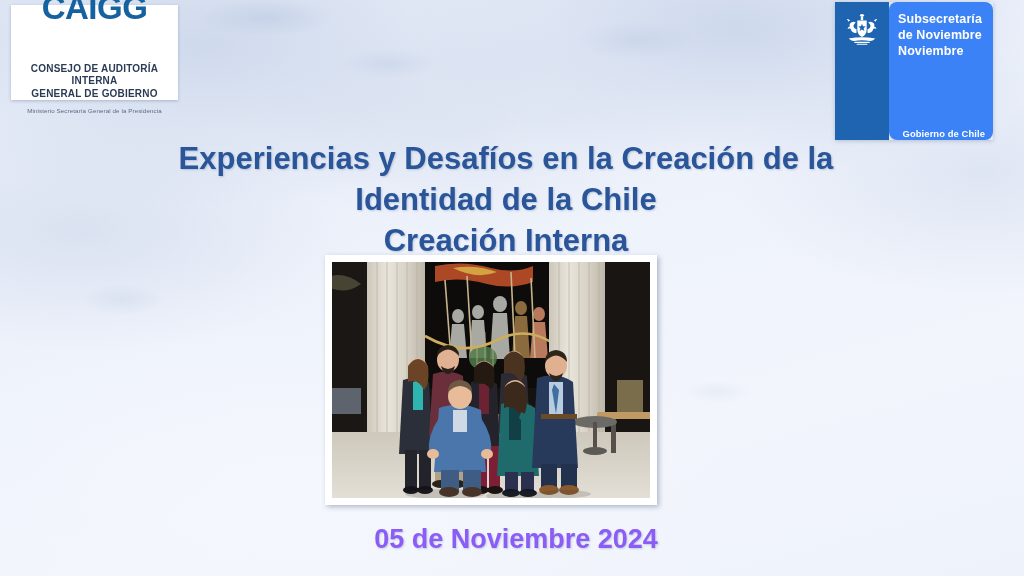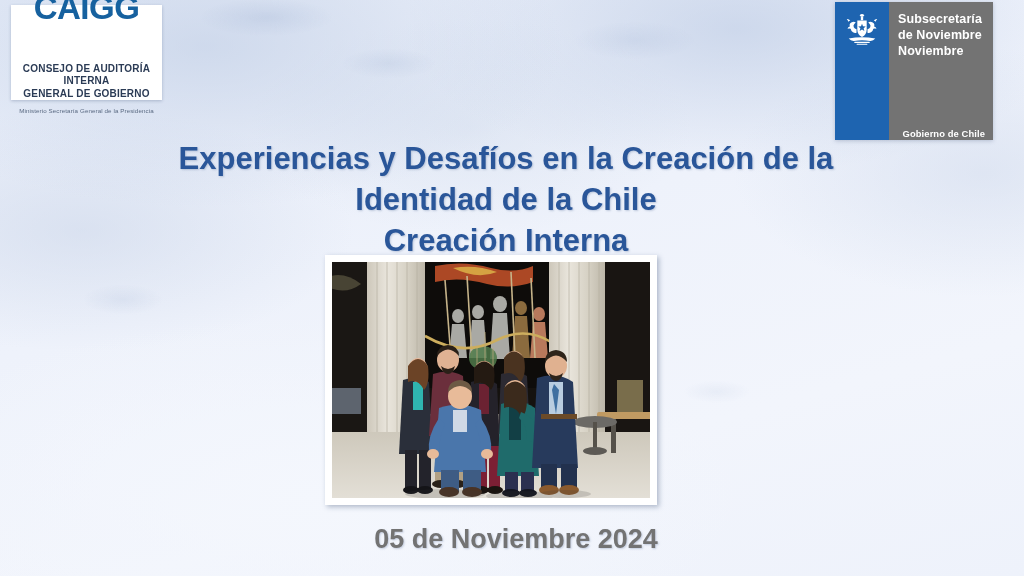--- a/index.html
+++ b/index.html
@@ -40,21 +40,21 @@
       radial-gradient(ellipse 6% 4%  at 12% 52%, rgba(150,170,205,0.30) 0%, rgba(150,170,205,0) 65%),
       radial-gradient(ellipse 5% 3%  at 70% 68%, rgba(150,170,205,0.22) 0%, rgba(150,170,205,0) 65%),
       radial-gradient(ellipse 6% 4%  at 88% 18%, rgba(150,170,205,0.26) 0%, rgba(150,170,205,0) 65%);
   }
 
   
   .caigg-logo {
     position: absolute;
     left: 11px;
     top: 5px;
-    width: 151px;
+    width: 167px;
     height: 95px;
     background: #ffffff;
     box-shadow: 0 1px 3px rgba(60,80,120,0.30);
     display: flex;
     flex-direction: column;
     align-items: center;
     justify-content: center;
     box-sizing: border-box;
     padding: 4px 6px;
   }
@@ -111,24 +111,25 @@
     display: flex;
     box-shadow: 0 1px 4px rgba(60,80,120,0.28);
   }
   .gob-blue {
     width: 54px;
     background: #1e64b0;
     position: relative;
   }
   .gob-red {
     flex: 1;
-    background: #737373;
+    background: #3b82f6;
     position: relative;
     padding: 9px 0 0 9px;
     box-sizing: border-box;
+    border-radius: 8px;
   }
   .gob-emblem {
     position: absolute;
     left: 7px;
     top: 10px;
     width: 40px;
     height: 36px;
   }
   .gob-title {
     color: #ffffff;
@@ -197,21 +198,21 @@
 
   
   .date {
     position: absolute;
     left: 8px;
     right: 0;
     top: 524px;
     text-align: center;
     font-size: 27px;
     font-weight: bold;
-    color: #737373;
+    color: #8b5cf6;
     text-shadow: 1px 1px 2px rgba(120,140,175,0.38);
   }
 </style>
 </head>
 <body>
 
 <div class="slide">
 
   <div class="bg-base"></div>
   <div class="bg-wisp"></div>

